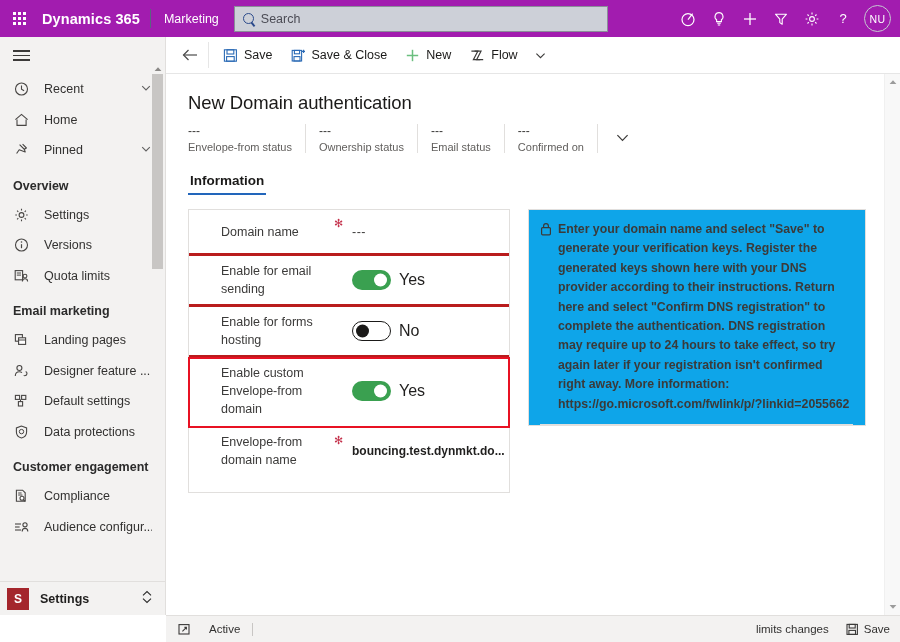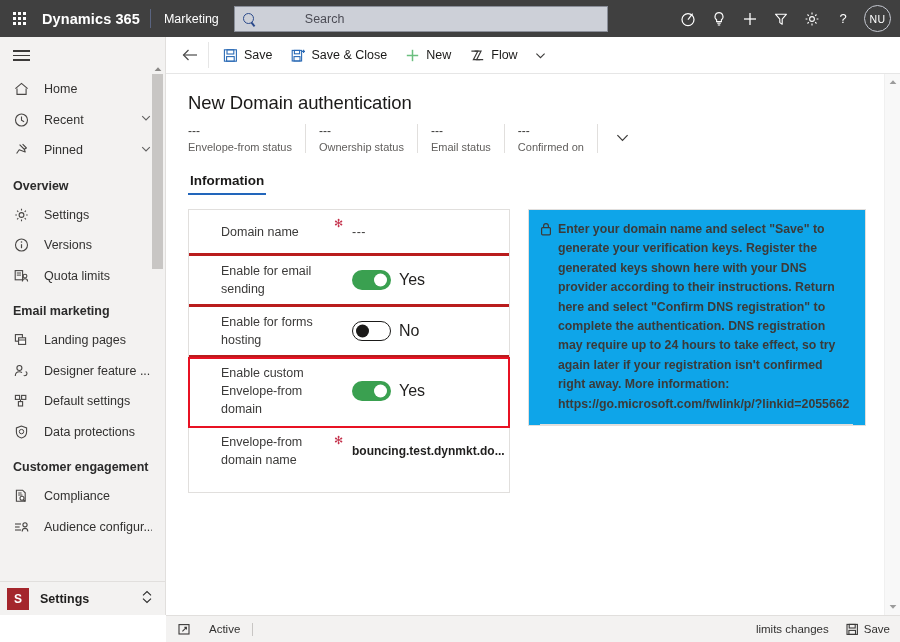--- a/index.html
+++ b/index.html
@@ -7,21 +7,21 @@
     width: 900px; height: 642px;
     font-family: "Liberation Sans", sans-serif;
     background: #ffffff;
     overflow: hidden;
   }
   body { position: relative; }
 
   
   #topbar {
     position: absolute; top: 0; left: 0; width: 900px; height: 37px;
-    background: #404040;
+    background: #a21caf;
     display: flex; align-items: center;
     color: #ffffff;
   }
   #waffle {
     width: 38px; height: 37px;
     display: flex; align-items: center; justify-content: center;
     cursor: pointer;
   }
   .waffle-grid {
     display: grid; grid-template-columns: repeat(3, 3px);
@@ -44,21 +44,21 @@
   }
   .search-mag {
     width: 11px; height: 11px; border: 1.6px solid #2b4a8b;
     border-radius: 50%; position: relative; flex: none; margin-right: 7px;
   }
   .search-mag::after {
     content: ''; position: absolute; width: 1.6px; height: 5px;
     background: #2b4a8b; right: -1px; bottom: -4px;
     transform: rotate(-40deg);
   }
-  #search-ph { font-size: 12.5px; color: #4c4c55; margin-left: 44px; }
+  #search-ph { font-size: 12.5px; color: #4c4c55; }
   #top-icons {
     margin-left: auto; display: flex; align-items: center;
     height: 37px; padding-right: 9px;
   }
   .topicon {
     width: 31px; height: 37px; display: flex; align-items: center;
     justify-content: center; cursor: pointer; color: #fff;
   }
   .topicon svg { display: block; }
   #avatar {
@@ -355,40 +355,40 @@
         <i></i>
         <i></i>
       </div>
   </div>
 
   <div id="nav-scroll">
 
     <div class="nav-item">
       <span class="nav-ico">
         <svg width="17" height="16" viewBox="0 0 17 16">
-            <path d="M2.4 7.6L8.5 2.4l6.1 5.2" fill="none" stroke="#484644" stroke-width="1.1"></path>
-            <path d="M4 7.4v6h9.1v-6" fill="none" stroke="#484644" stroke-width="1.1"></path>
-          </svg>
-      </span>
-      <span class="nav-label">Home</span>
-    </div>
-
-    <div class="nav-item">
-      <span class="nav-ico">
-        <svg width="17" height="16" viewBox="0 0 17 16">
             <circle cx="8.5" cy="8" r="6" fill="none" stroke="#484644" stroke-width="1.1"></circle>
             <path d="M8.5 4.4V8.2l2.6 1.6" fill="none" stroke="#484644" stroke-width="1.1"></path>
           </svg>
       </span>
       <span class="nav-label">Recent</span>
       <span class="nav-chev">
         <svg width="12" height="12" viewBox="0 0 12 12">
             <path d="M2.2 4.2L6 8l3.8-3.8" fill="none" stroke="#616161" stroke-width="1.1"></path>
           </svg>
       </span>
+    </div>
+
+    <div class="nav-item">
+      <span class="nav-ico">
+        <svg width="17" height="16" viewBox="0 0 17 16">
+            <path d="M2.4 7.6L8.5 2.4l6.1 5.2" fill="none" stroke="#484644" stroke-width="1.1"></path>
+            <path d="M4 7.4v6h9.1v-6" fill="none" stroke="#484644" stroke-width="1.1"></path>
+          </svg>
+      </span>
+      <span class="nav-label">Home</span>
     </div>
 
     <div class="nav-item">
       <span class="nav-ico">
         <svg width="17" height="16" viewBox="0 0 17 16">
             <path d="M6.6 2.6l5.4 5.4M9.6 2.2l3.8 3.8-2.1 1.3.9 2.6-6-2.2-2.6 3.8" fill="none" stroke="#484644" stroke-width="1.1" stroke-linejoin="round"></path>
           </svg>
       </span>
       <span class="nav-label">Pinned</span>
       <span class="nav-chev">

